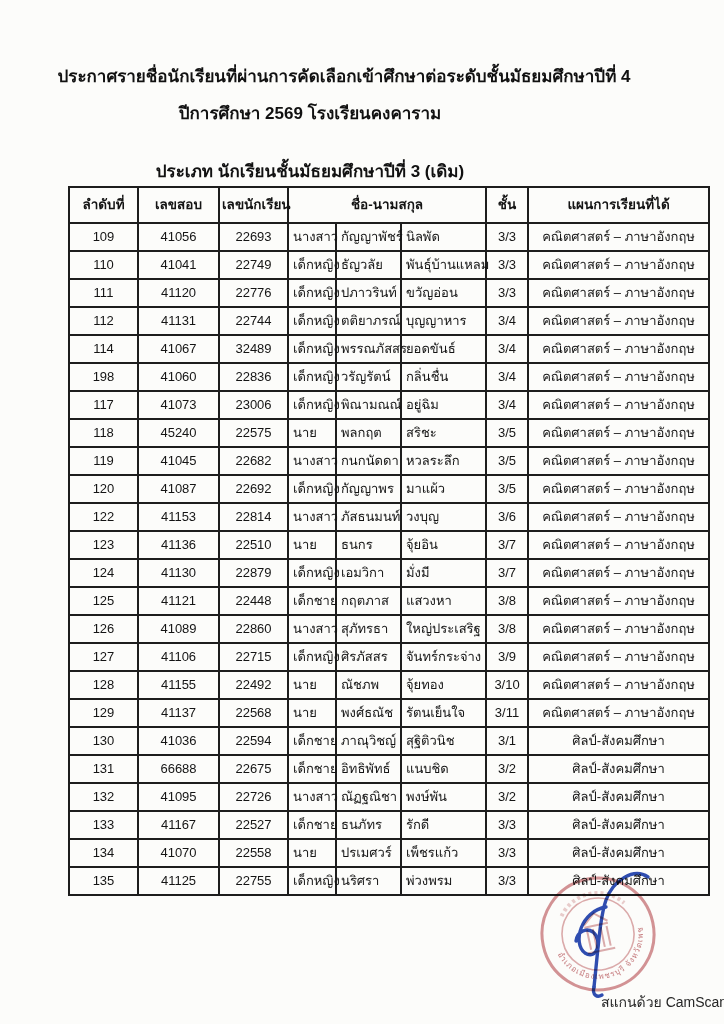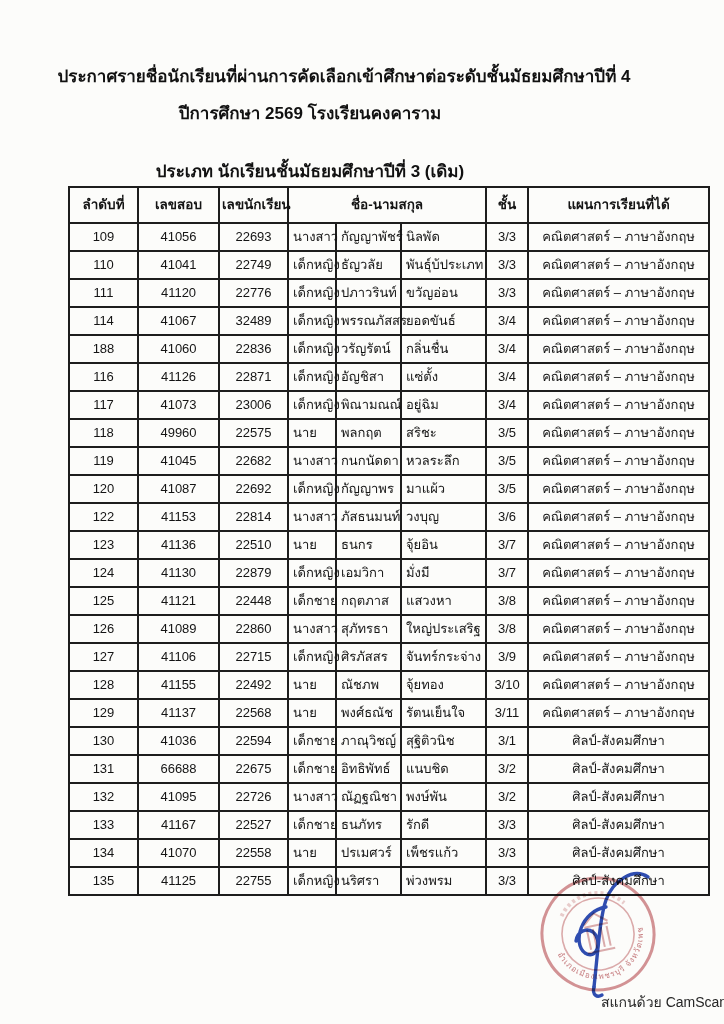--- a/index.html
+++ b/index.html
@@ -90,77 +90,77 @@
             <td class="col-last_name">นิลพัด</td>
             <td class="col-class_room">3/3</td>
             <td class="col-plan">คณิตศาสตร์ – ภาษาอังกฤษ</td>
           </tr>
           <tr>
             <td class="col-no">110</td>
             <td class="col-exam_no">41041</td>
             <td class="col-student_no">22749</td>
             <td class="col-title">เด็กหญิง</td>
             <td class="col-first_name">ธัญวลัย</td>
-            <td class="col-last_name">พันธุ์บ้ประเภท</td>
+            <td class="col-last_name">พันธุ์บ้านแหลม</td>
             <td class="col-class_room">3/3</td>
             <td class="col-plan">คณิตศาสตร์ – ภาษาอังกฤษ</td>
           </tr>
           <tr>
             <td class="col-no">111</td>
             <td class="col-exam_no">41120</td>
             <td class="col-student_no">22776</td>
             <td class="col-title">เด็กหญิง</td>
             <td class="col-first_name">ปภาวรินท์</td>
             <td class="col-last_name">ขวัญอ่อน</td>
             <td class="col-class_room">3/3</td>
             <td class="col-plan">คณิตศาสตร์ – ภาษาอังกฤษ</td>
           </tr>
           <tr>
+            <td class="col-no">112</td>
+            <td class="col-exam_no">41131</td>
+            <td class="col-student_no">22744</td>
+            <td class="col-title">เด็กหญิง</td>
+            <td class="col-first_name">ตติยาภรณ์</td>
+            <td class="col-last_name">บุญญาหาร</td>
+            <td class="col-class_room">3/4</td>
+            <td class="col-plan">คณิตศาสตร์ – ภาษาอังกฤษ</td>
+          </tr>
+          <tr>
             <td class="col-no">114</td>
             <td class="col-exam_no">41067</td>
             <td class="col-student_no">32489</td>
             <td class="col-title">เด็กหญิง</td>
             <td class="col-first_name">พรรณภัสสร</td>
             <td class="col-last_name">ยอดขันธ์</td>
             <td class="col-class_room">3/4</td>
             <td class="col-plan">คณิตศาสตร์ – ภาษาอังกฤษ</td>
           </tr>
           <tr>
-            <td class="col-no">188</td>
+            <td class="col-no">198</td>
             <td class="col-exam_no">41060</td>
             <td class="col-student_no">22836</td>
             <td class="col-title">เด็กหญิง</td>
             <td class="col-first_name">วรัญรัตน์</td>
             <td class="col-last_name">กลิ่นชื่น</td>
             <td class="col-class_room">3/4</td>
             <td class="col-plan">คณิตศาสตร์ – ภาษาอังกฤษ</td>
           </tr>
           <tr>
-            <td class="col-no">116</td>
-            <td class="col-exam_no">41126</td>
-            <td class="col-student_no">22871</td>
-            <td class="col-title">เด็กหญิง</td>
-            <td class="col-first_name">อัญชิสา</td>
-            <td class="col-last_name">แซ่ตั้ง</td>
-            <td class="col-class_room">3/4</td>
-            <td class="col-plan">คณิตศาสตร์ – ภาษาอังกฤษ</td>
-          </tr>
-          <tr>
             <td class="col-no">117</td>
             <td class="col-exam_no">41073</td>
             <td class="col-student_no">23006</td>
             <td class="col-title">เด็กหญิง</td>
             <td class="col-first_name">พิณามณณ์</td>
             <td class="col-last_name">อยู่ฉิม</td>
             <td class="col-class_room">3/4</td>
             <td class="col-plan">คณิตศาสตร์ – ภาษาอังกฤษ</td>
           </tr>
           <tr>
             <td class="col-no">118</td>
-            <td class="col-exam_no">49960</td>
+            <td class="col-exam_no">45240</td>
             <td class="col-student_no">22575</td>
             <td class="col-title">นาย</td>
             <td class="col-first_name">พลกฤต</td>
             <td class="col-last_name">สริชะ</td>
             <td class="col-class_room">3/5</td>
             <td class="col-plan">คณิตศาสตร์ – ภาษาอังกฤษ</td>
           </tr>
           <tr>
             <td class="col-no">119</td>
             <td class="col-exam_no">41045</td>

